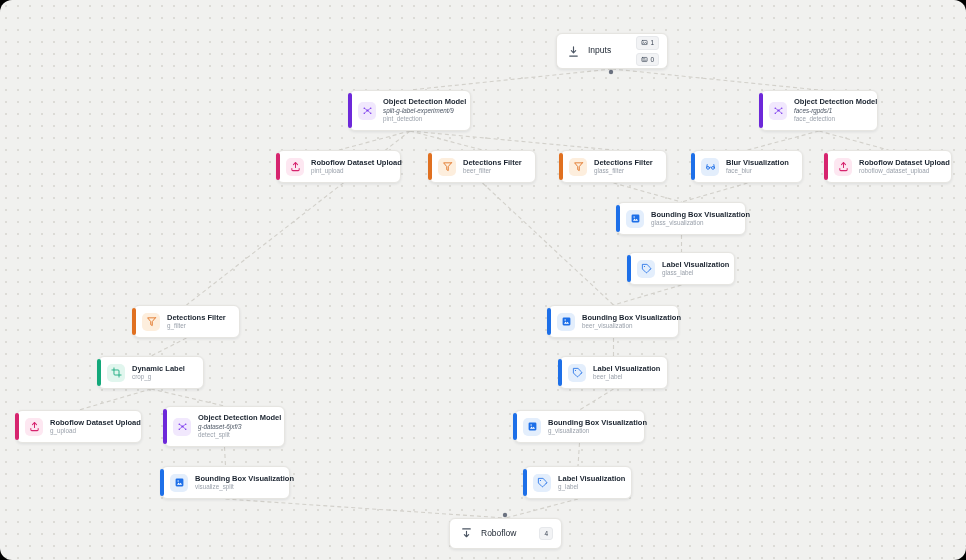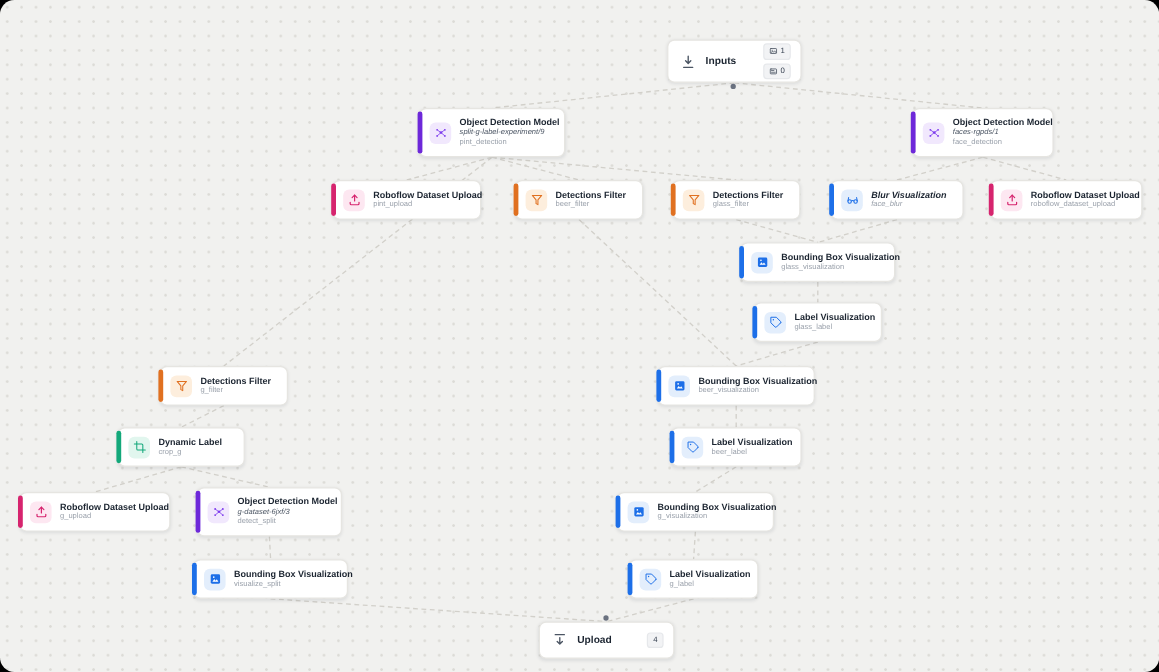--- a/index.html
+++ b/index.html
@@ -14,21 +14,21 @@
   .port{fill:#6b7280}
   .node{position:absolute;background:#fff;border:1px solid #e6e5e1;border-radius:6px;
     box-shadow:0 1px 3px rgba(16,24,40,.09);display:flex;align-items:center;gap:7px;
     padding:4px 8px;cursor:default}
   .bar{position:absolute;left:-2px;top:2px;bottom:2px;width:4px;border-radius:3px}
   .chip{width:18px;height:18px;border-radius:5px;display:flex;align-items:center;justify-content:center;flex:0 0 auto}
   .chip svg{display:block}
   .iochip{width:16px;height:16px;background:transparent;color:#4b5563}
   .txt{display:flex;flex-direction:column;line-height:1.3;min-width:0}
   .title{font-size:7.5px;font-weight:600;color:#1b2430;white-space:nowrap}
-  .io .title{font-size:8.5px;font-weight:700}
+  .io .title{font-size:8.5px;font-weight:400}
   .model{font-size:6.3px;font-style:italic;color:#4b5563;white-space:nowrap}
   .ref{font-size:6.3px;color:#9aa1ab;white-space:nowrap}
   .badges{margin-left:auto;display:flex;flex-direction:column;gap:3px;align-items:flex-end}
   .badge{display:flex;align-items:center;gap:2px;background:#f2f3f5;border:1px solid #e6e8eb;
     border-radius:3px;padding:1px 4px;font-size:6.5px;color:#374151;line-height:1.4}
   .badge svg{display:block;color:#4b5563}
 </style>
 </head>
 <body>
 
@@ -158,21 +158,21 @@
         <span class="chip" style="background: rgb(253, 238, 221); color: rgb(224, 112, 32);">
           <svg viewBox="0 0 24 24" width="11" height="11" fill="none" stroke="currentColor" stroke-width="2" stroke-linecap="round" stroke-linejoin="round">
             <path d="M20.5 4h-17l6.8 8.2V19l3.4 1.8v-8.6L20.5 4z" stroke-width="1.9"></path>
           </svg>
         </span>
         <div class="txt">
           <div class="title">Detections Filter</div>
           <div class="ref">glass_filter</div>
         </div>
       </div>
-      <div class="node" style="left: 692px; top: 150px; width: 111px; height: 33px; font-style: italic;">
+      <div class="node" style="left: 692px; top: 150px; width: 111px; height: 33px;">
         <span class="bar" style="background: rgb(29, 111, 232);"></span>
         <span class="chip" style="background: rgb(227, 238, 252); color: rgb(29, 111, 232);">
           <svg viewBox="0 0 24 24" width="11" height="11" fill="none" stroke="currentColor" stroke-width="2" stroke-linecap="round" stroke-linejoin="round">
             <circle cx="6.6" cy="15" r="3.1" stroke-width="1.9"></circle>
             <circle cx="17.4" cy="15" r="3.1" stroke-width="1.9"></circle>
             <path d="M9.7 14.2c.8-1.1 3.8-1.1 4.6 0M3.5 14l1.3-6.2M20.5 14l-1.3-6.2" stroke-width="1.9"></path>
           </svg>
         </span>
         <div class="txt">
           <div class="title">Blur Visualization</div>
@@ -345,21 +345,21 @@
           <div class="ref">g_label</div>
         </div>
       </div>
       <div class="node io" style="left: 449px; top: 518px; width: 113px; height: 31px;">
         <span class="chip iochip">
           <svg viewBox="0 0 24 24" width="13" height="13" fill="none" stroke="currentColor" stroke-width="2" stroke-linecap="round" stroke-linejoin="round">
             <path d="M5 3.5h14M12 8v9.5M8 14l4 4 4-4" stroke-width="2.1"></path>
           </svg>
         </span>
         <div class="txt">
-          <div class="title">Upload</div>
+          <div class="title">Roboflow</div>
         </div>
         <div class="badges">
           <span class="badge">
             <span>4</span>
           </span>
         </div>
       </div>
     </div>
 </div>
 

